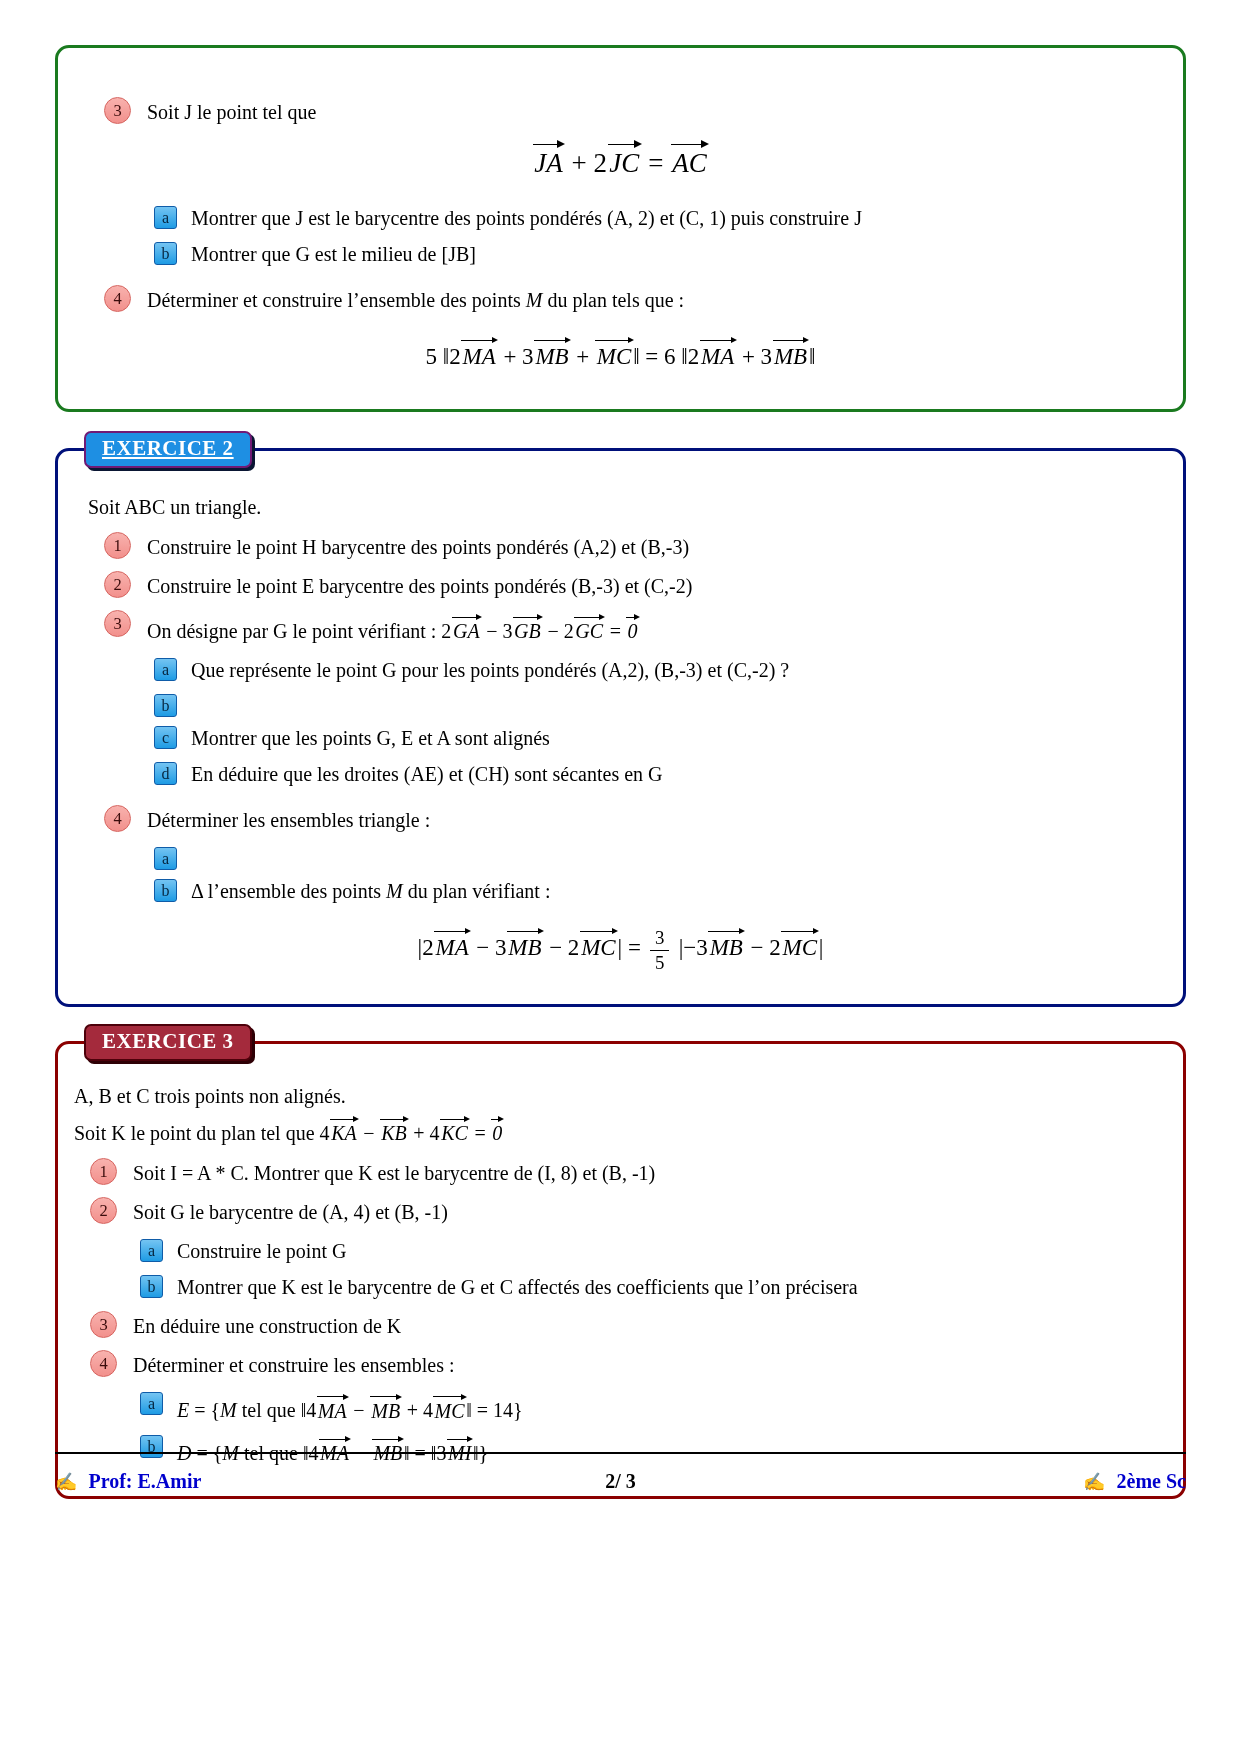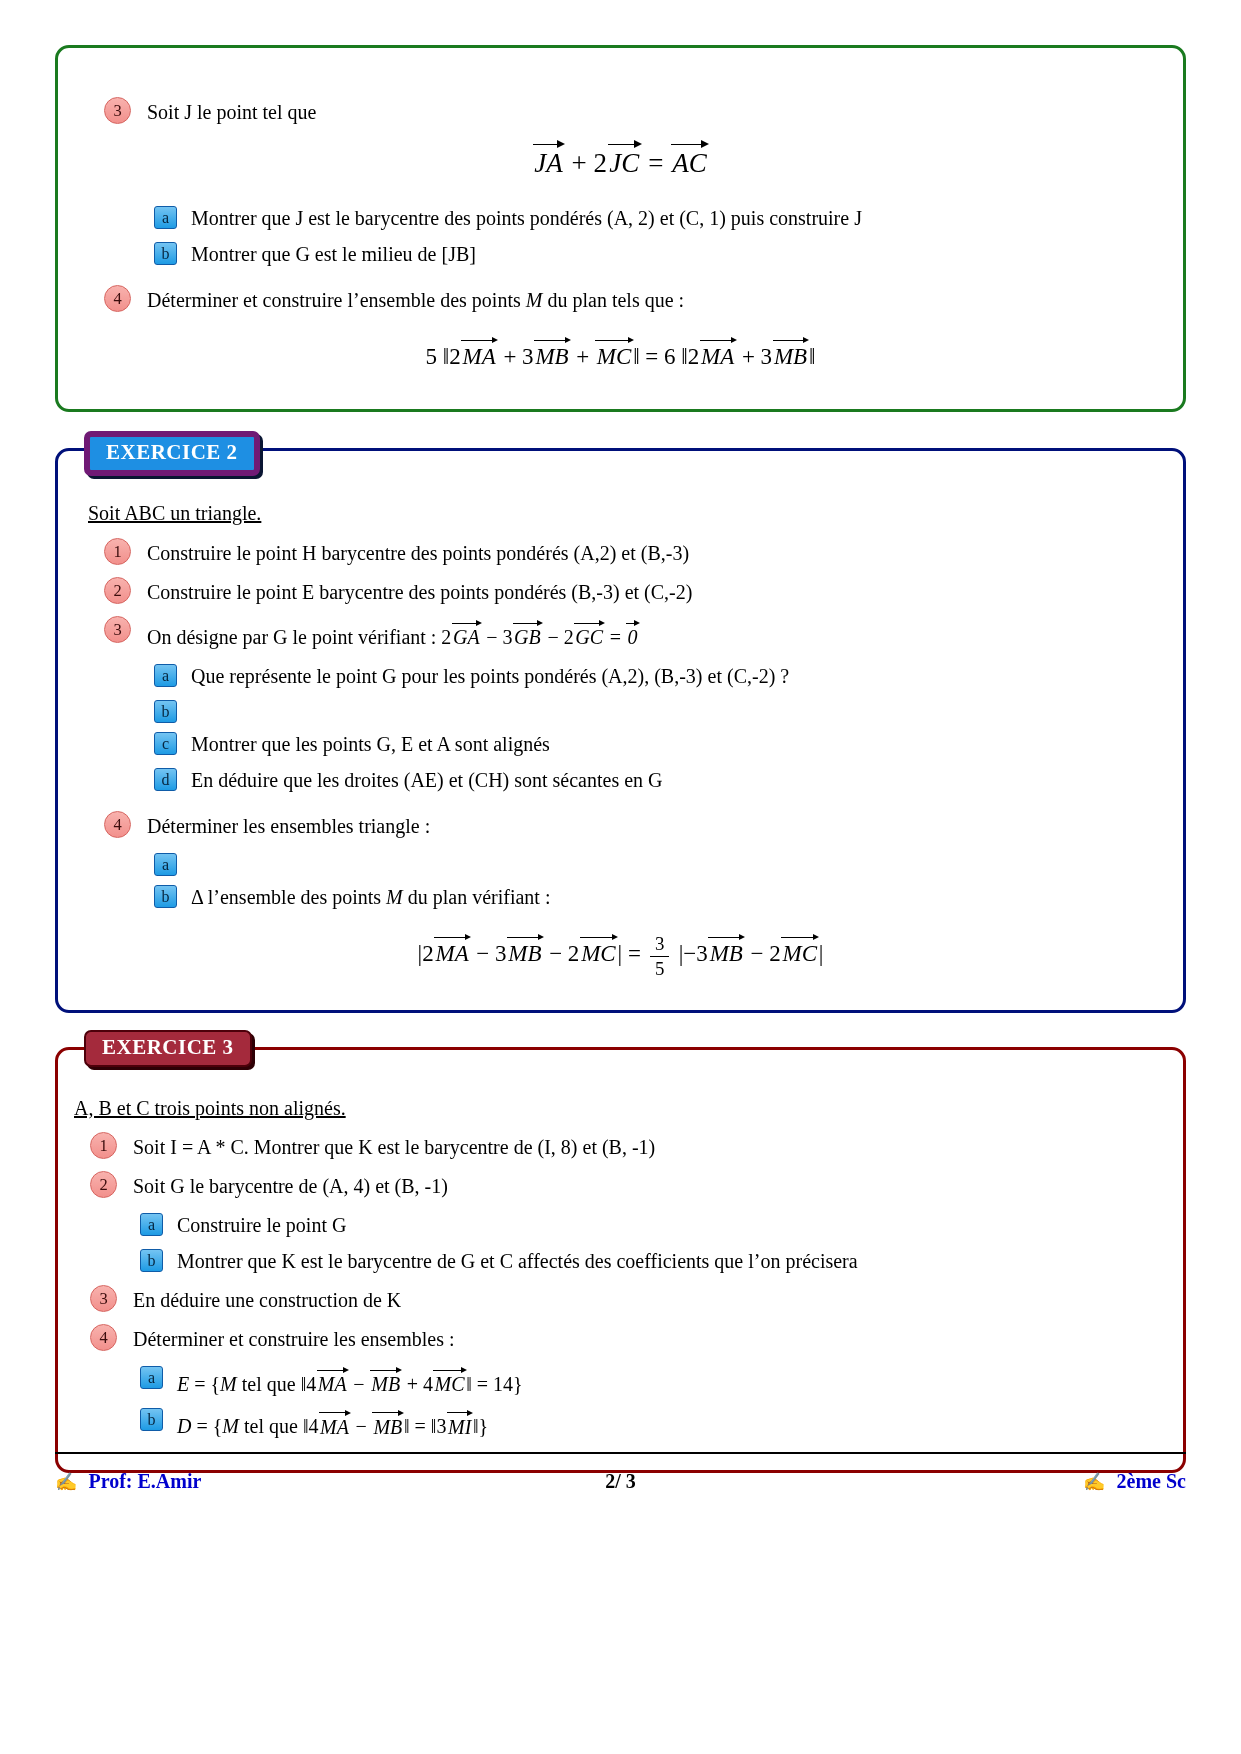--- a/index.html
+++ b/index.html
@@ -15,25 +15,25 @@
   .box { position:relative; margin:0 55px; border-radius:14px; padding:24px 30px 22px 30px; background:#fff; }
   .green-box { margin-top:45px; border:3px solid var(--box1_border,#1a7a1f); padding-top:40px; }
   .blue-box  { margin-top:36px; border:3px solid var(--ex2_border,#00107a); padding-top:40px; }
   .red-box   { margin-top:34px; border:3px solid var(--ex3_border,#8b0000); padding-top:36px;padding-left:16px; }
 
   .extab {
     position:absolute; top:-20px; left:26px;
     padding:3px 16px 5px; color:#fff; font-weight:bold; font-size:21px;
     border-radius:7px; letter-spacing:0.5px;
   }
-  .blue-tab { background:var(--ex2_header,#1e8fe3); border:6px solid #701a75; box-shadow:3px 3px 0 #0a1633; }
+  .blue-tab { background:var(--ex2_header,#1e8fe3); border:2px solid #701a75; box-shadow:3px 3px 0 #0a1633;text-decoration:underline; }
   .red-tab  { background:var(--ex3_header,#a42a3c); border:2px solid #4d000a; box-shadow:3px 3px 0 #2e0005; }
 
   
-  .intro { margin:8px 0 10px 0; line-height:1.45;text-decoration:underline; }
+  .intro { margin:2px 0 10px 0; line-height:1.45; }
   .intro.tight { margin-bottom:2px; }
   .qrow { display:flex; align-items:flex-start; gap:16px; margin:9px 0 9px 16px; line-height:1.45; }
   .srow { display:flex; align-items:flex-start; gap:14px; margin:6px 0 6px 66px; line-height:1.45; }
   .gap-top { margin-top:16px; }
   .qtext { padding-top:1px; }
 
   .ncirc {
     flex:0 0 auto; width:27px; height:27px; border-radius:50%;
     background:linear-gradient(180deg,#f8b2ae,var(--number_badge,#f2908c));
     border:1.5px solid #d6645f; color:#3c0d0d;
@@ -142,20 +142,21 @@
     </div>
     <div class="formula big">|2<span class="vec">MA</span> − 3<span class="vec">MB</span> − 2<span class="vec">MC</span>| = <span class="frac">
           <span class="fn">3</span>
           <span class="fd">5</span>
         </span> |−3<span class="vec">MB</span> − 2<span class="vec">MC</span>|</div>
   </section>
 
   <section class="box red-box">
     <div class="extab red-tab">EXERCICE 3</div>
     <div class="intro tight">A, B et C trois points non alignés.</div>
+    <div class="intro">Soit K le point du plan tel que 4<span class="vec">KA</span> − <span class="vec">KB</span> + 4<span class="vec">KC</span> = <span class="vec">0</span></div>
 
     <div class="qrow">
       <span class="ncirc">1</span>
       <div class="qtext">Soit I = A * C. Montrer que K est le barycentre de (I, 8) et (B, -1)</div>
     </div>
     <div class="qrow">
       <span class="ncirc">2</span>
       <div class="qtext">Soit G le barycentre de (A, 4) et (B, -1)</div>
     </div>
     <div class="srow">

